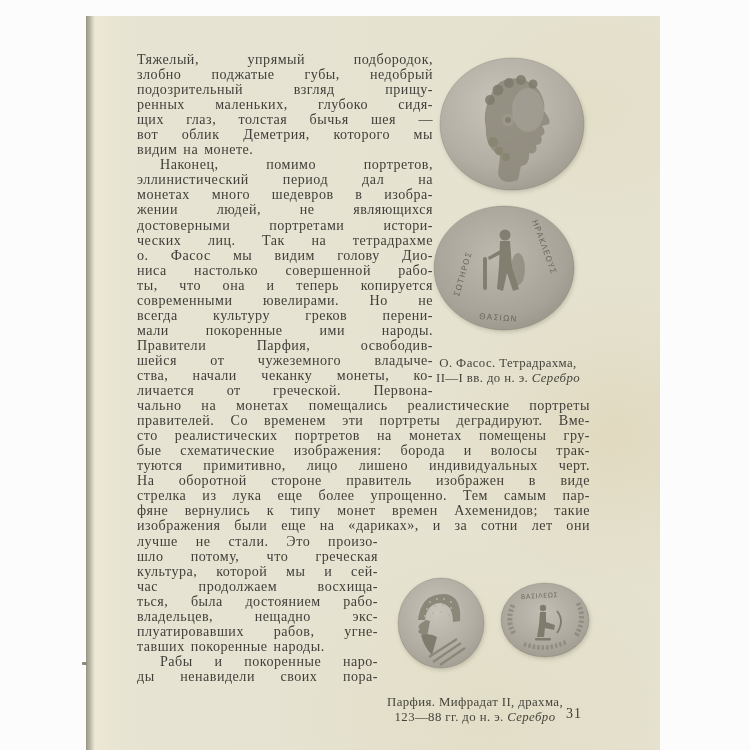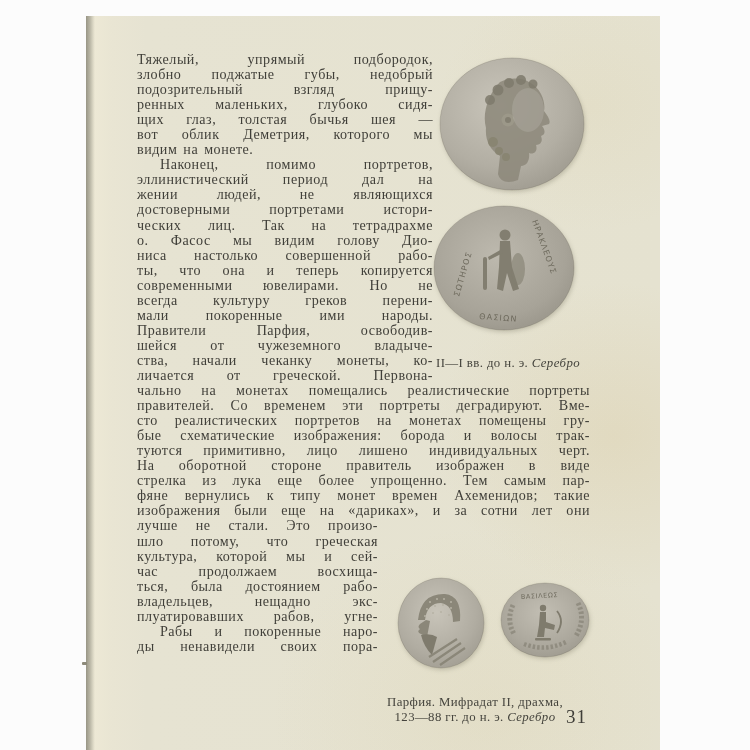--- a/index.html
+++ b/index.html
@@ -29,21 +29,21 @@
     letter-spacing:0.5px;word-spacing:2px;white-space:normal;
   }
   .tline.just{text-align:justify;text-align-last:justify;}
   .tline.left{text-align:left;}
   .tline.indent{text-indent:23px;}
   
   .caption{position:absolute;text-align:center;font-size:12.8px;line-height:15px;color:#45443d;letter-spacing:0.4px;}
   #caption-thasos{left:413px;top:340px;width:190px;}
   #caption-parthia{left:368px;top:679px;width:214px;}
   .caption .mat{font-style:italic;}
-  #page-number{position:absolute;left:566px;top:690px;font-size:19px;color:#3f3e38;letter-spacing:1px;}
+  #page-number{position:absolute;left:566px;top:690px;font-size:14px;color:#3f3e38;letter-spacing:1px;}
   
   .coin{position:absolute;filter:drop-shadow(1px 2px 2px rgba(110,105,85,0.30));}
   #coin-thasos-obv{left:438px;top:40px;}
   #coin-thasos-rev{left:432px;top:189px;}
   #coin-parthia-obv{left:397px;top:561px;}
   #coin-parthia-rev{left:499px;top:565px;}
   .coin text{font-family:"DejaVu Sans",sans-serif;fill:#6e6a5d;}
 </style>
 </head>
 <body>
@@ -58,20 +58,21 @@
     <div class="tblock tb-a">
         <div class="tline just">Тяжелый, упрямый подбородок,</div>
         <div class="tline just">злобно поджатые губы, недобрый</div>
         <div class="tline just">подозрительный взгляд прищу-</div>
         <div class="tline just">ренных маленьких, глубоко сидя-</div>
         <div class="tline just">щих глаз, толстая бычья шея —</div>
         <div class="tline just">вот облик Деметрия, которого мы</div>
         <div class="tline left">видим на монете.</div>
         <div class="tline just indent">Наконец, помимо портретов,</div>
         <div class="tline just">эллинистический период дал на</div>
+        <div class="tline just">монетах много шедевров в изобра-</div>
         <div class="tline just">жении людей, не являющихся</div>
         <div class="tline just">достоверными портретами истори-</div>
         <div class="tline just">ческих лиц. Так на тетрадрахме</div>
         <div class="tline just">о. Фасос мы видим голову Дио-</div>
         <div class="tline just">ниса настолько совершенной рабо-</div>
         <div class="tline just">ты, что она и теперь копируется</div>
         <div class="tline just">современными ювелирами. Но не</div>
         <div class="tline just">всегда культуру греков перени-</div>
         <div class="tline just">мали покоренные ими народы.</div>
         <div class="tline just">Правители Парфия, освободив-</div>
@@ -91,20 +92,21 @@
         <div class="tline just">изображения были еще на «дариках», и за сотни лет они</div>
       </div>
     <div class="tblock tb-c">
         <div class="tline just">лучше не стали. Это произо-</div>
         <div class="tline just">шло потому, что греческая</div>
         <div class="tline just">культура, которой мы и сей-</div>
         <div class="tline just">час продолжаем восхища-</div>
         <div class="tline just">ться, была достоянием рабо-</div>
         <div class="tline just">владельцев, нещадно экс-</div>
         <div class="tline just">плуатировавших рабов, угне-</div>
+        <div class="tline left">тавших покоренные народы.</div>
         <div class="tline just indent">Рабы и покоренные наро-</div>
         <div class="tline just">ды ненавидели своих пора-</div>
       </div>
   </div>
 
   <svg id="coin-thasos-obv" class="coin" width="148" height="137" viewBox="0 0 148 137">
     <defs>
       <radialGradient id="cg1" cx="42%" cy="36%" r="75%">
         <stop offset="0%" stop-color="#c9c5ba"></stop>
           <stop offset="62%" stop-color="#b2aea3"></stop>
@@ -145,20 +147,21 @@
       <path d="M70,44 L56,52 L57,55 L71,48 Z"></path>
       <ellipse cx="86" cy="64" rx="7" ry="16" opacity="0.6"></ellipse>
       <rect x="51" y="52" width="4" height="33" rx="2"></rect>
     </g>
     <text font-size="8" letter-spacing="1.2" transform="translate(27,92) rotate(-74)">ΣΩΤΗΡΟΣ</text>
     <text font-size="8" letter-spacing="1" transform="translate(100,16) rotate(70)">ΗΡΑΚΛΕΟΥΣ</text>
     <text font-size="8" letter-spacing="1.2" transform="translate(47,114) rotate(4)">ΘΑΣΙΩΝ</text>
   </svg>
 
   <div id="caption-thasos" class="caption">
+    <div>О. Фасос. Тетрадрахма,</div>
     <div><span>II—I вв. до н. э. </span><span class="mat">Серебро</span></div>
   </div>
 
   <svg id="coin-parthia-obv" class="coin" width="89" height="93" viewBox="0 0 89 93">
     <defs>
       <radialGradient id="cg3" cx="45%" cy="38%" r="75%">
         <stop offset="0%" stop-color="#c8c4b9"></stop>
           <stop offset="62%" stop-color="#b0aca1"></stop>
           <stop offset="100%" stop-color="#9b978c"></stop>
       </radialGradient>

